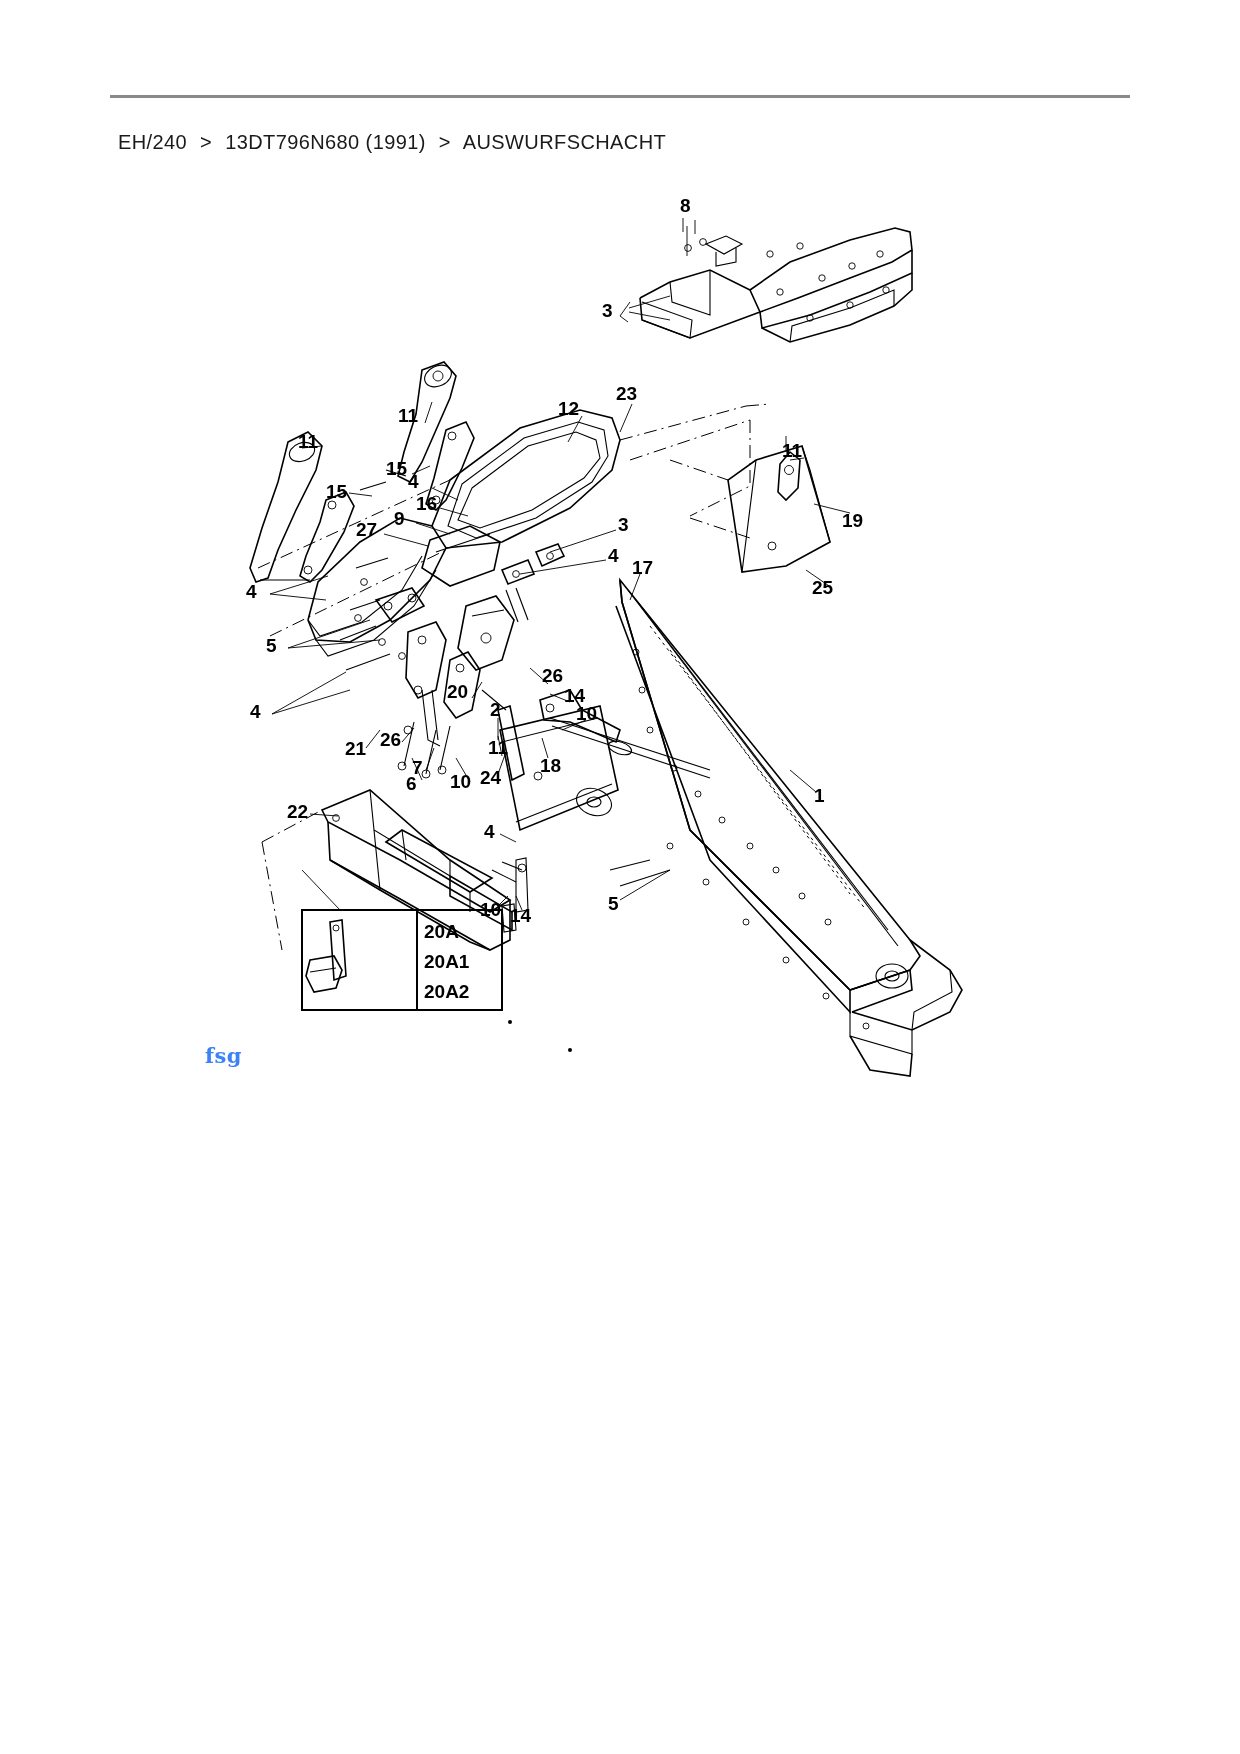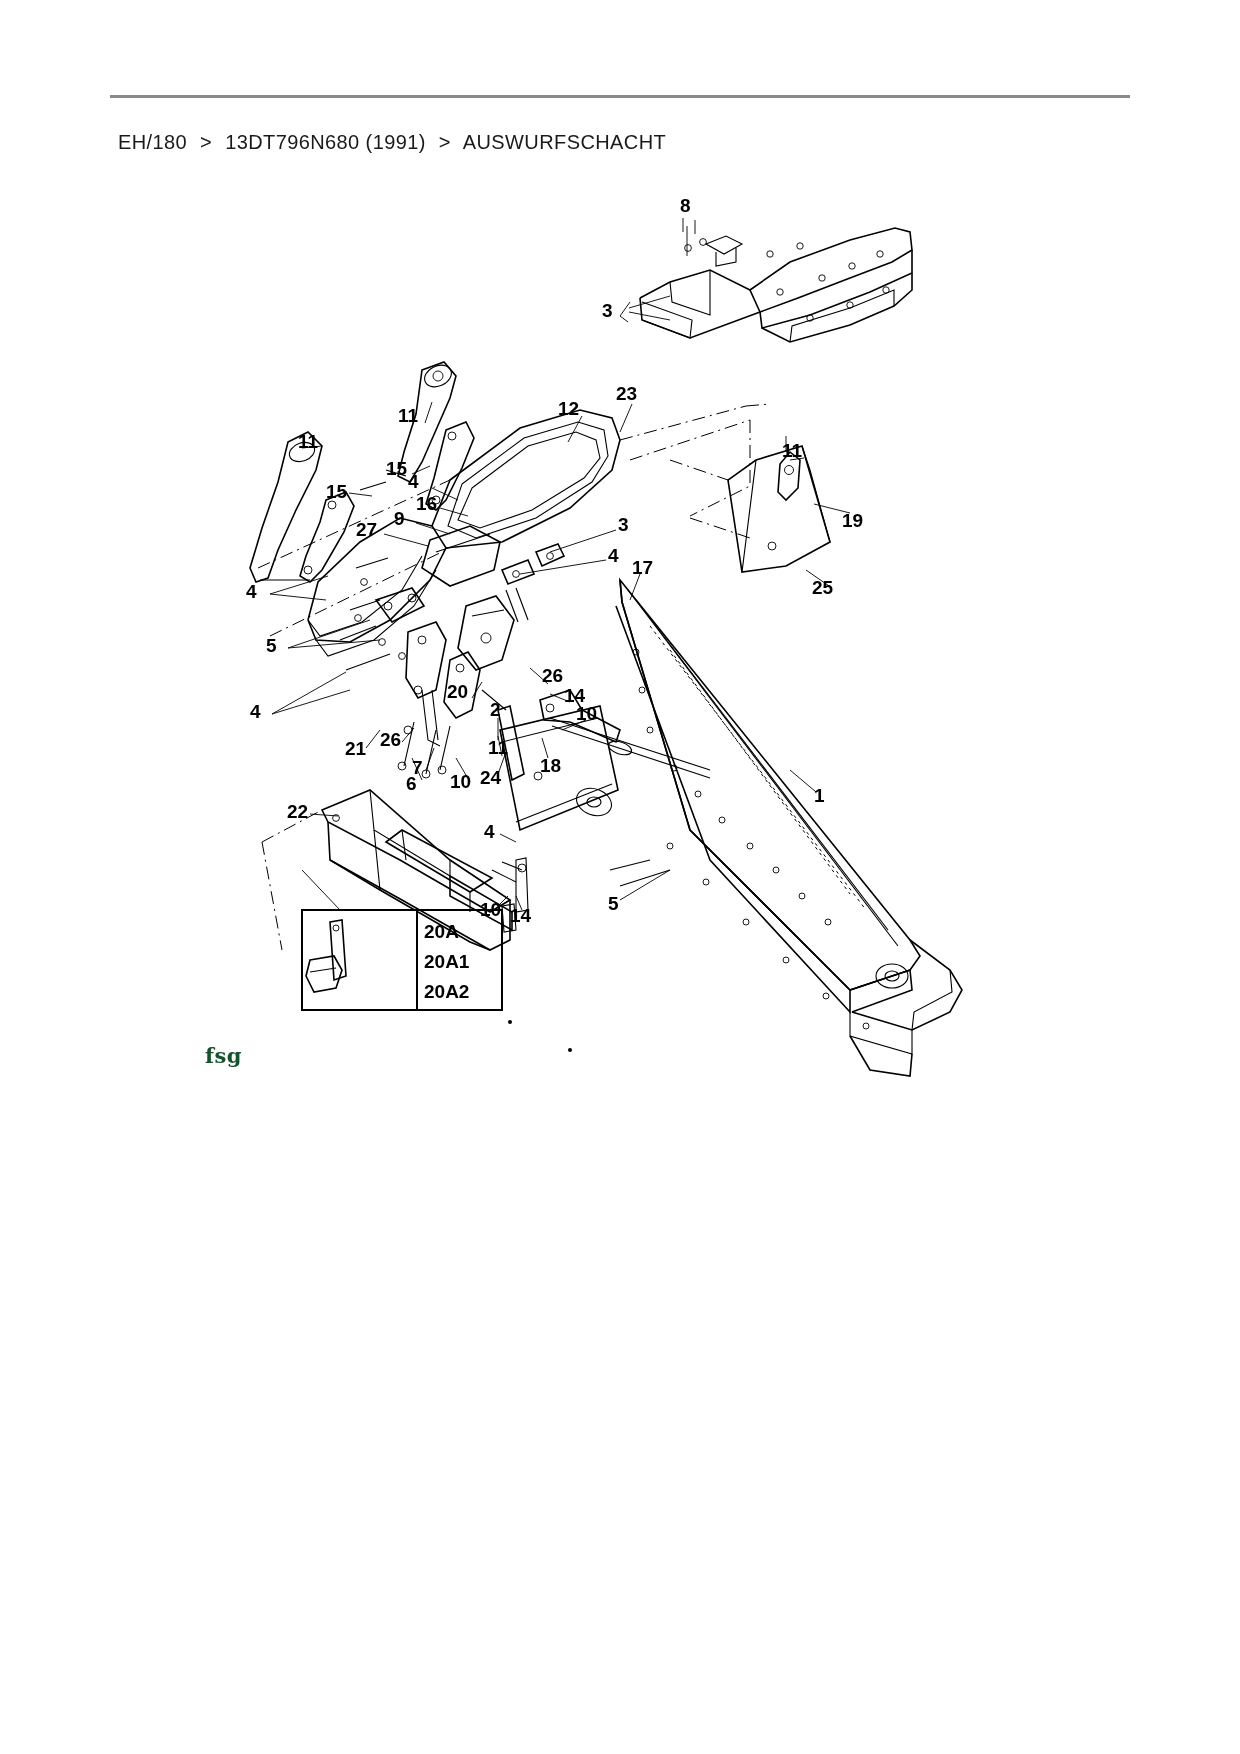--- a/index.html
+++ b/index.html
@@ -56,21 +56,21 @@
     height: 930px;
   }
   .fsg-mark {
     position: absolute;
     left: 205px;
     top: 1043px;
     font-family: "DejaVu Serif", serif;
     font-weight: bold;
     font-size: 21px;
     letter-spacing: 0.5px;
-    color: #14532d;
+    color: #3b82f6;
   }
   
   text.callout {
     font-family: "Liberation Sans", sans-serif;
     font-size: 19px;
     font-weight: 700;
     fill: #000;
   }
   text.inset-label {
     font-family: "Liberation Sans", sans-serif;
@@ -87,21 +87,21 @@
   .fillk { fill: #000; stroke: none; }
 </style>
 </head>
 <body>
 
 <div class="page">
 
   <div class="top-rule"></div>
 
   <div class="breadcrumb">
-    <span>EH/180</span>
+    <span>EH/240</span>
     <span class="sep">&gt;</span>
     <span>13DT796N680 (1991)</span>
     <span class="sep">&gt;</span>
     <span>AUSWURFSCHACHT</span>
   </div>
 
   <div class="diagram-wrap">
     <svg class="diagram" viewBox="0 0 940 930" xmlns="http://www.w3.org/2000/svg">
 
       <g>

